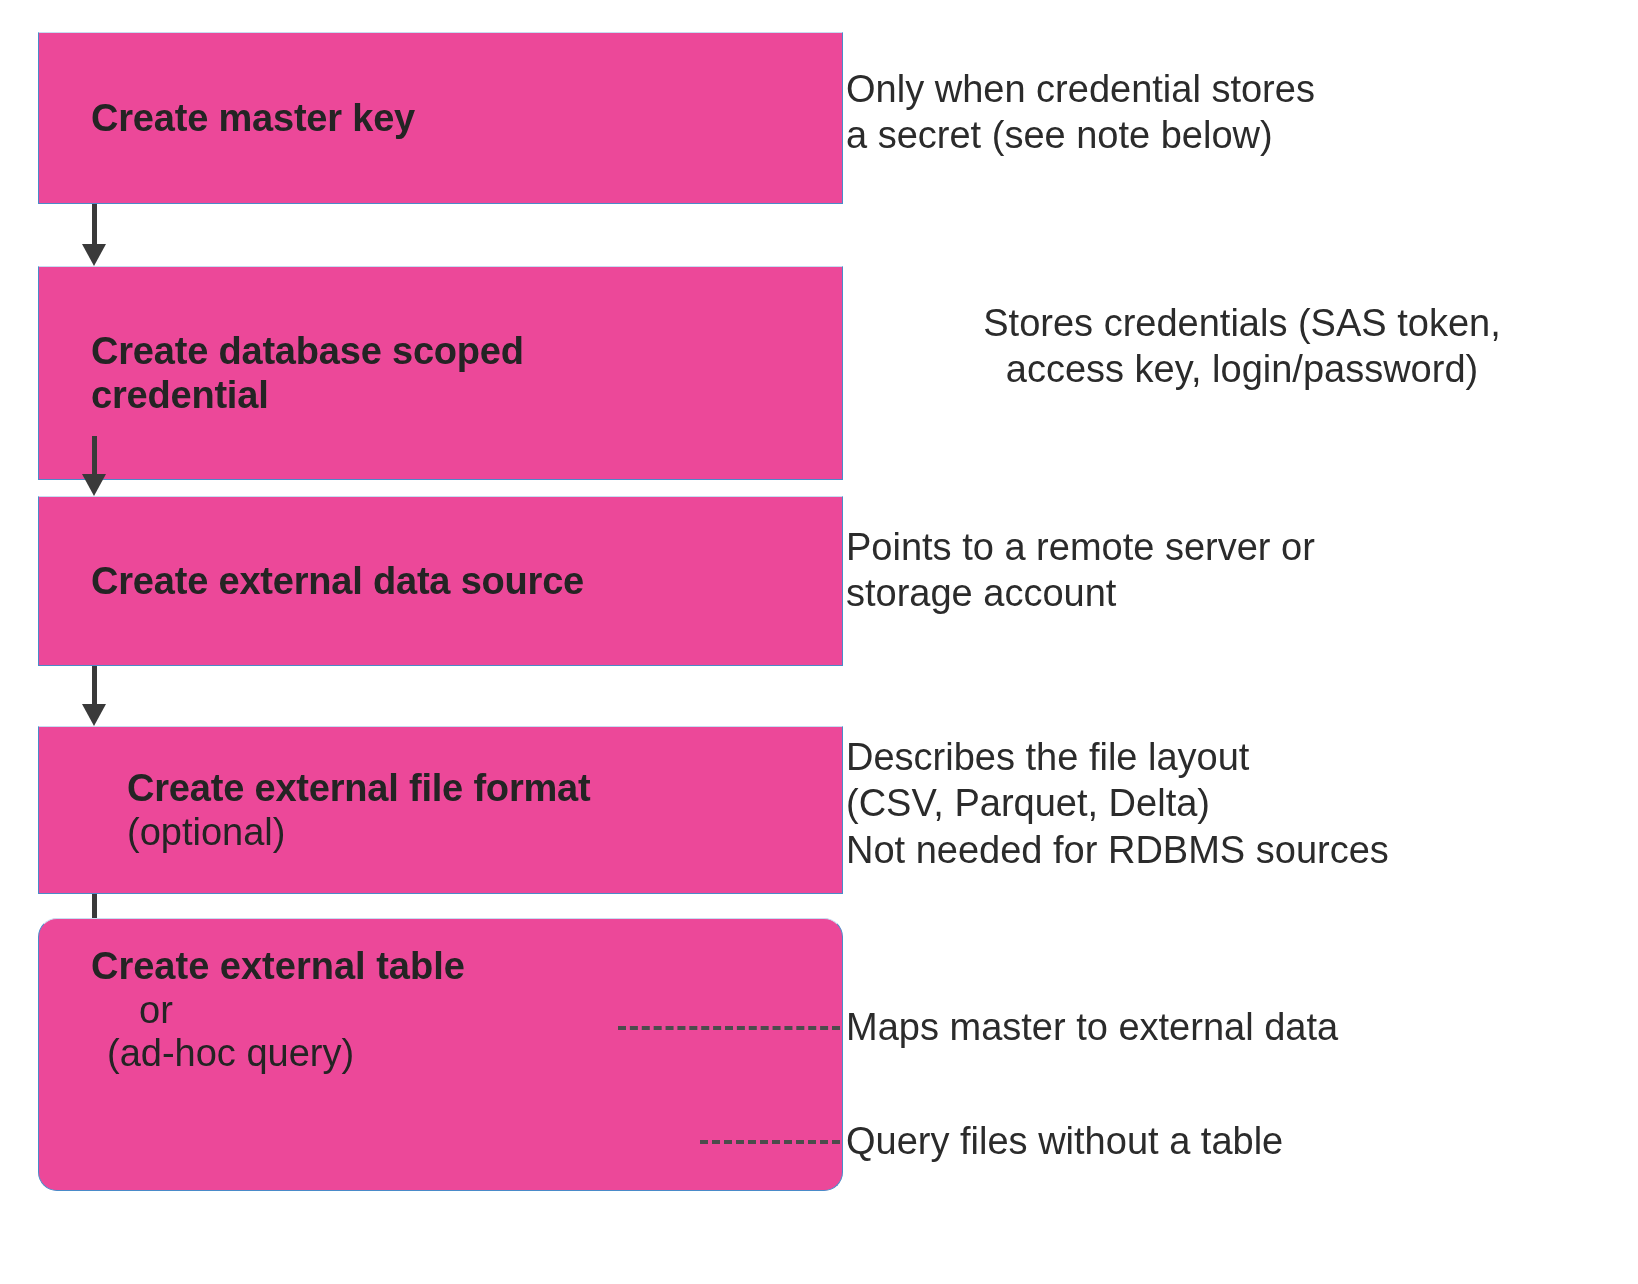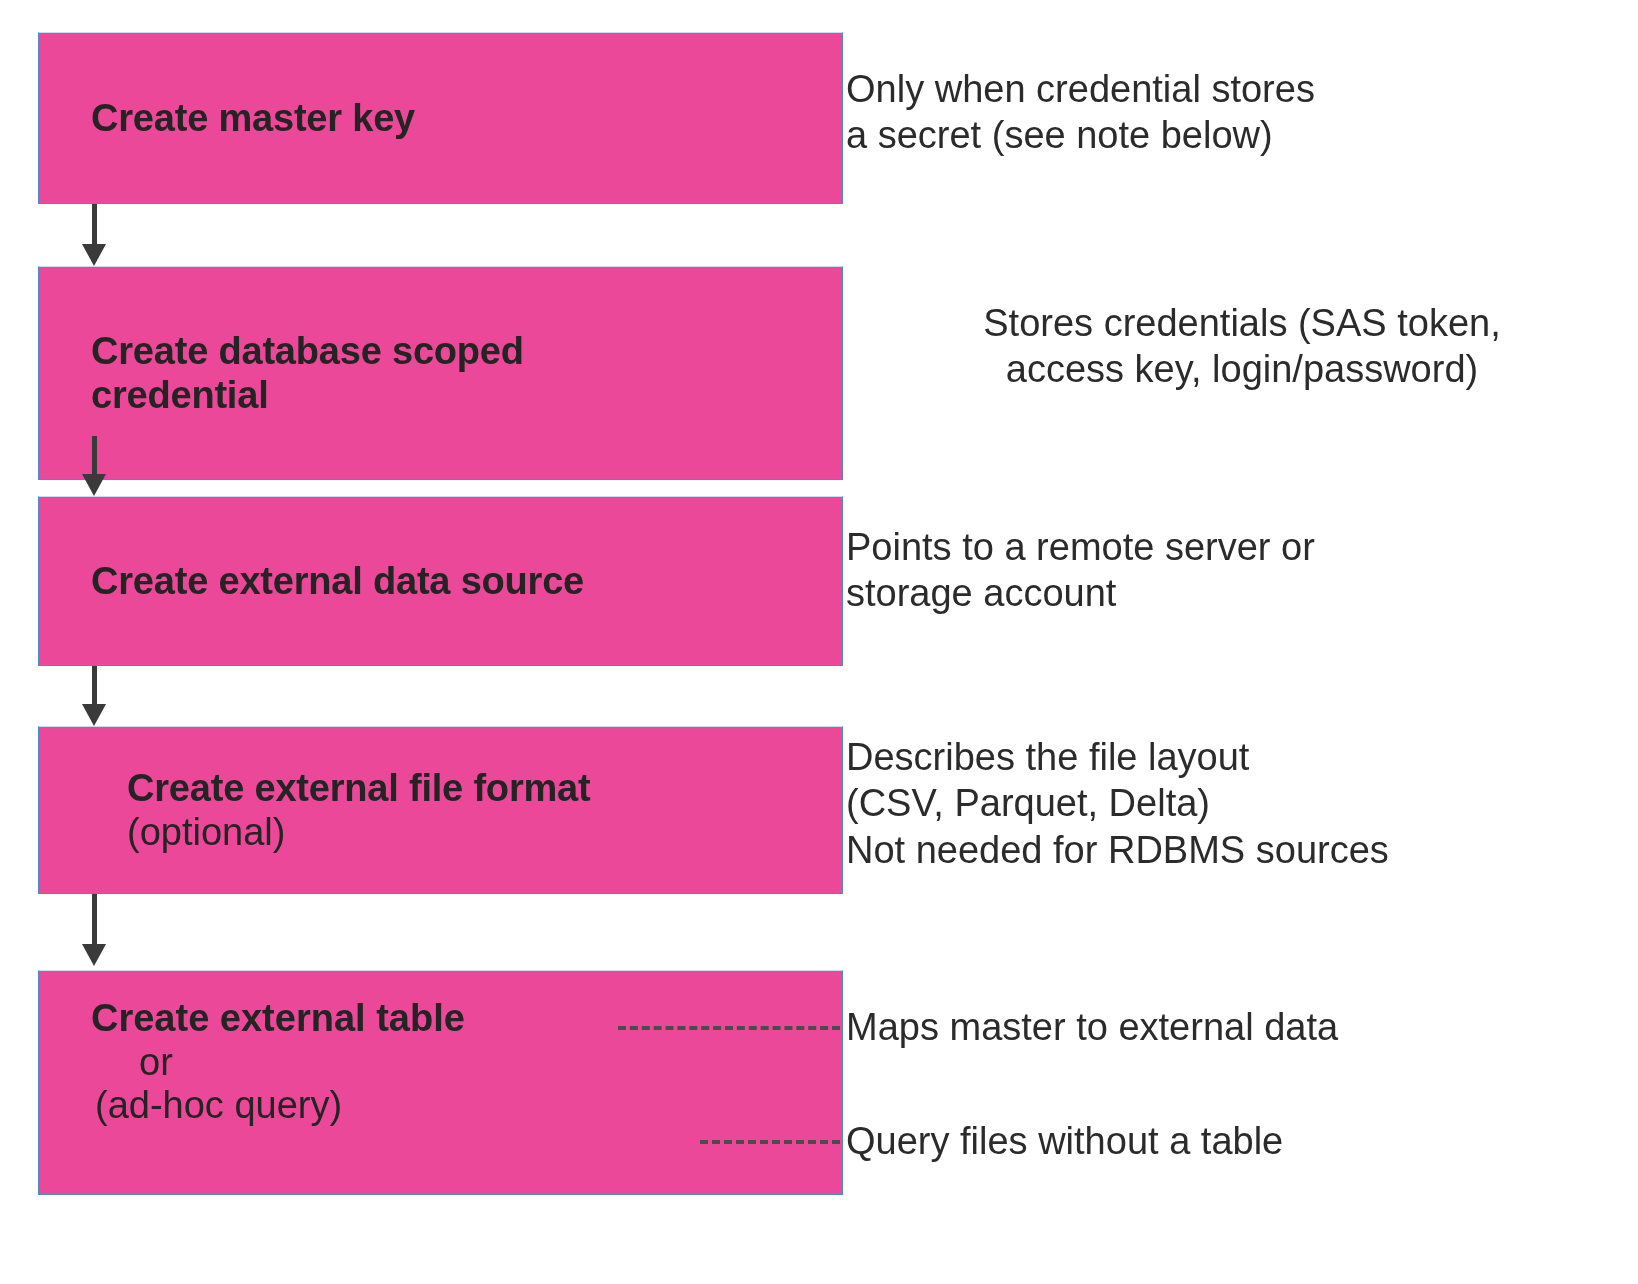--- a/index.html
+++ b/index.html
@@ -160,28 +160,28 @@
     <span class="line">Describes the file layout</span>
     <span class="line">(CSV, Parquet, Delta)</span>
     <span class="line">Not needed for RDBMS sources</span>
   </div>
 
   <div class="arrow" style="top:894px; height:76px;">
     <div class="shaft" style="height:52px;"></div>
     <div class="head" style="top:50px;"></div>
   </div>
 
-  <div class="step-box" style="top:970px; height:225px; justify-content:flex-start;">
+  <div class="step-box" style="top:918px; height:273px; justify-content:flex-start;border-radius:19px;">
     <div class="inner" style="padding-top:26px;">
       <div class="alt-row">
         <span class="strong">Create external table</span>
       </div>
       <div class="or-row">or</div>
       <div class="alt-row">
-        <span class="reg" style="margin-left:4px;text-align:right;">(ad-hoc query)</span>
+        <span class="reg" style="margin-left:16px;text-align:right;">(ad-hoc query)</span>
       </div>
     </div>
   </div>
 
   <div class="dashed" style="left:618px; top:1026px; width:222px;"></div>
   <div class="note" style="top:1004px;">
     <span class="line">Maps master to external data</span>
   </div>
 
   <div class="dashed" style="left:700px; top:1140px; width:140px;"></div>

